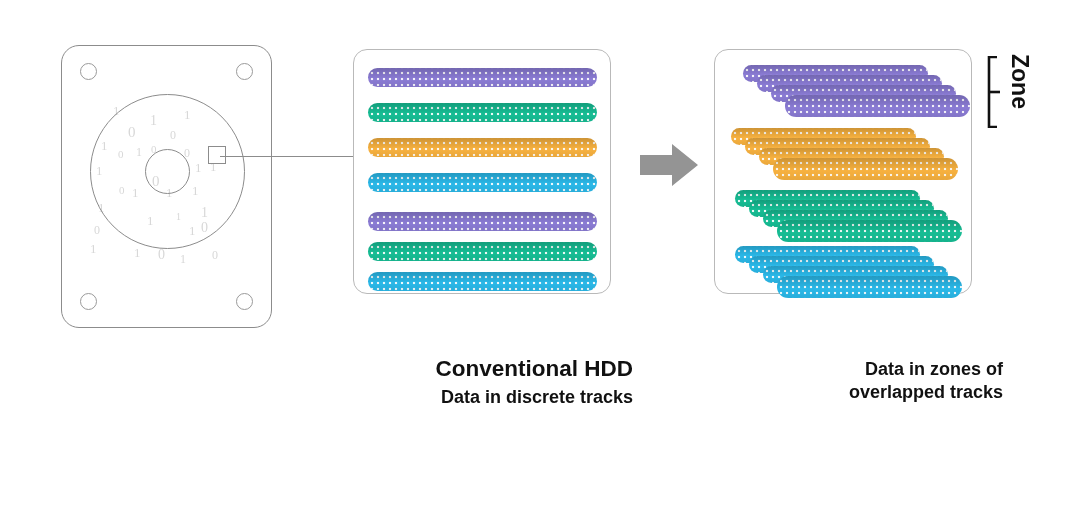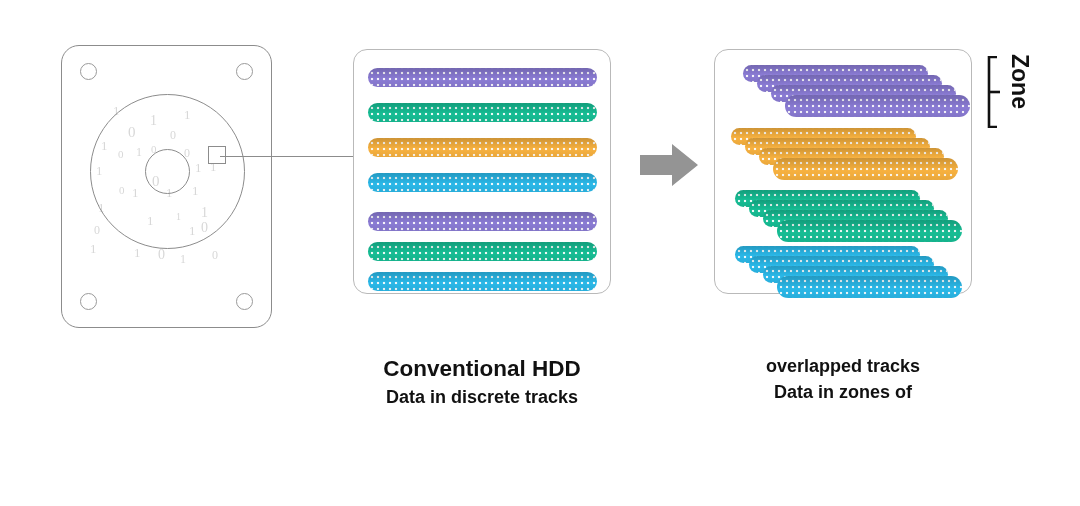--- a/index.html
+++ b/index.html
@@ -173,21 +173,21 @@
     letter-spacing: 0px;
     color: #111111;
     writing-mode: vertical-rl;
     text-orientation: mixed;
     white-space: nowrap;
   }
 
   
   .caption {
     position: absolute;
-    text-align: center;
+    text-align: right;
     color: #111111;
   }
   .caption-title {
     font-size: 22.5px;
     font-weight: bold;
     line-height: 1.25;
     white-space: nowrap;
   }
   .caption-sub {
     font-size: 18px;
@@ -338,17 +338,17 @@
     </svg>
   </div>
   <div class="zone-label">Zone</div>
 
   <div class="caption" id="caption-conventional">
     <div class="caption-title">Conventional HDD</div>
     <div class="caption-sub">Data in discrete tracks</div>
   </div>
 
   <div class="caption" id="caption-smr">
+    <div class="caption-sub">Data in zones of</div>
     <div class="caption-sub" style="margin-top:0">overlapped tracks</div>
-    <div class="caption-sub">Data in zones of</div>
   </div>
 
 </div>
 
 </body></html>

